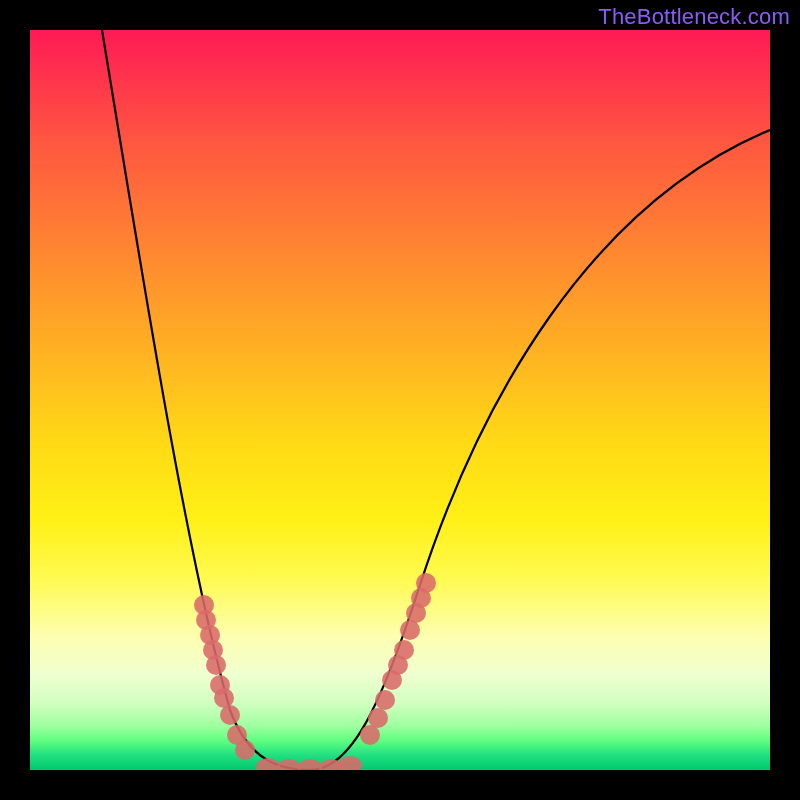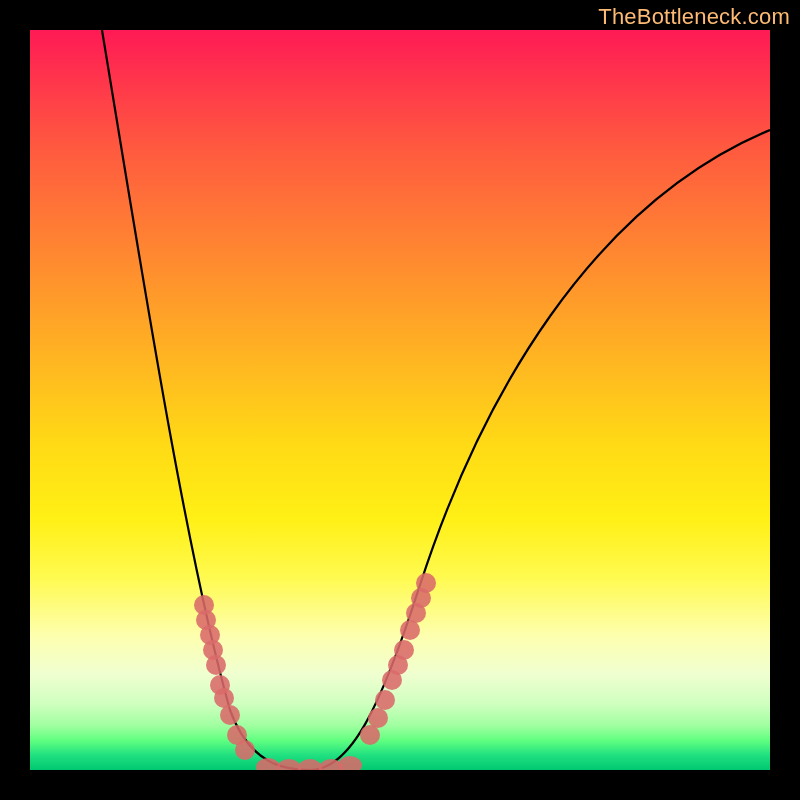--- a/index.html
+++ b/index.html
@@ -56,21 +56,21 @@
     fill: #d96a6a;
     opacity: 0.88;
   }
   .watermark {
     position: absolute;
     top: 4px;
     right: 10px;
     font-family: Arial, Helvetica, sans-serif;
     font-size: 22px;
     font-weight: 500;
-    color: #fdba74;
+    color: #8b5cf6;
     letter-spacing: 0.2px;
   }
 </style>
 </head>
 <body>
 
 <div class="chart-container">
   <div class="watermark">TheBottleneck.com</div>
   <div class="plot-area">
     <svg class="curve-svg" viewBox="0 0 740 740">

